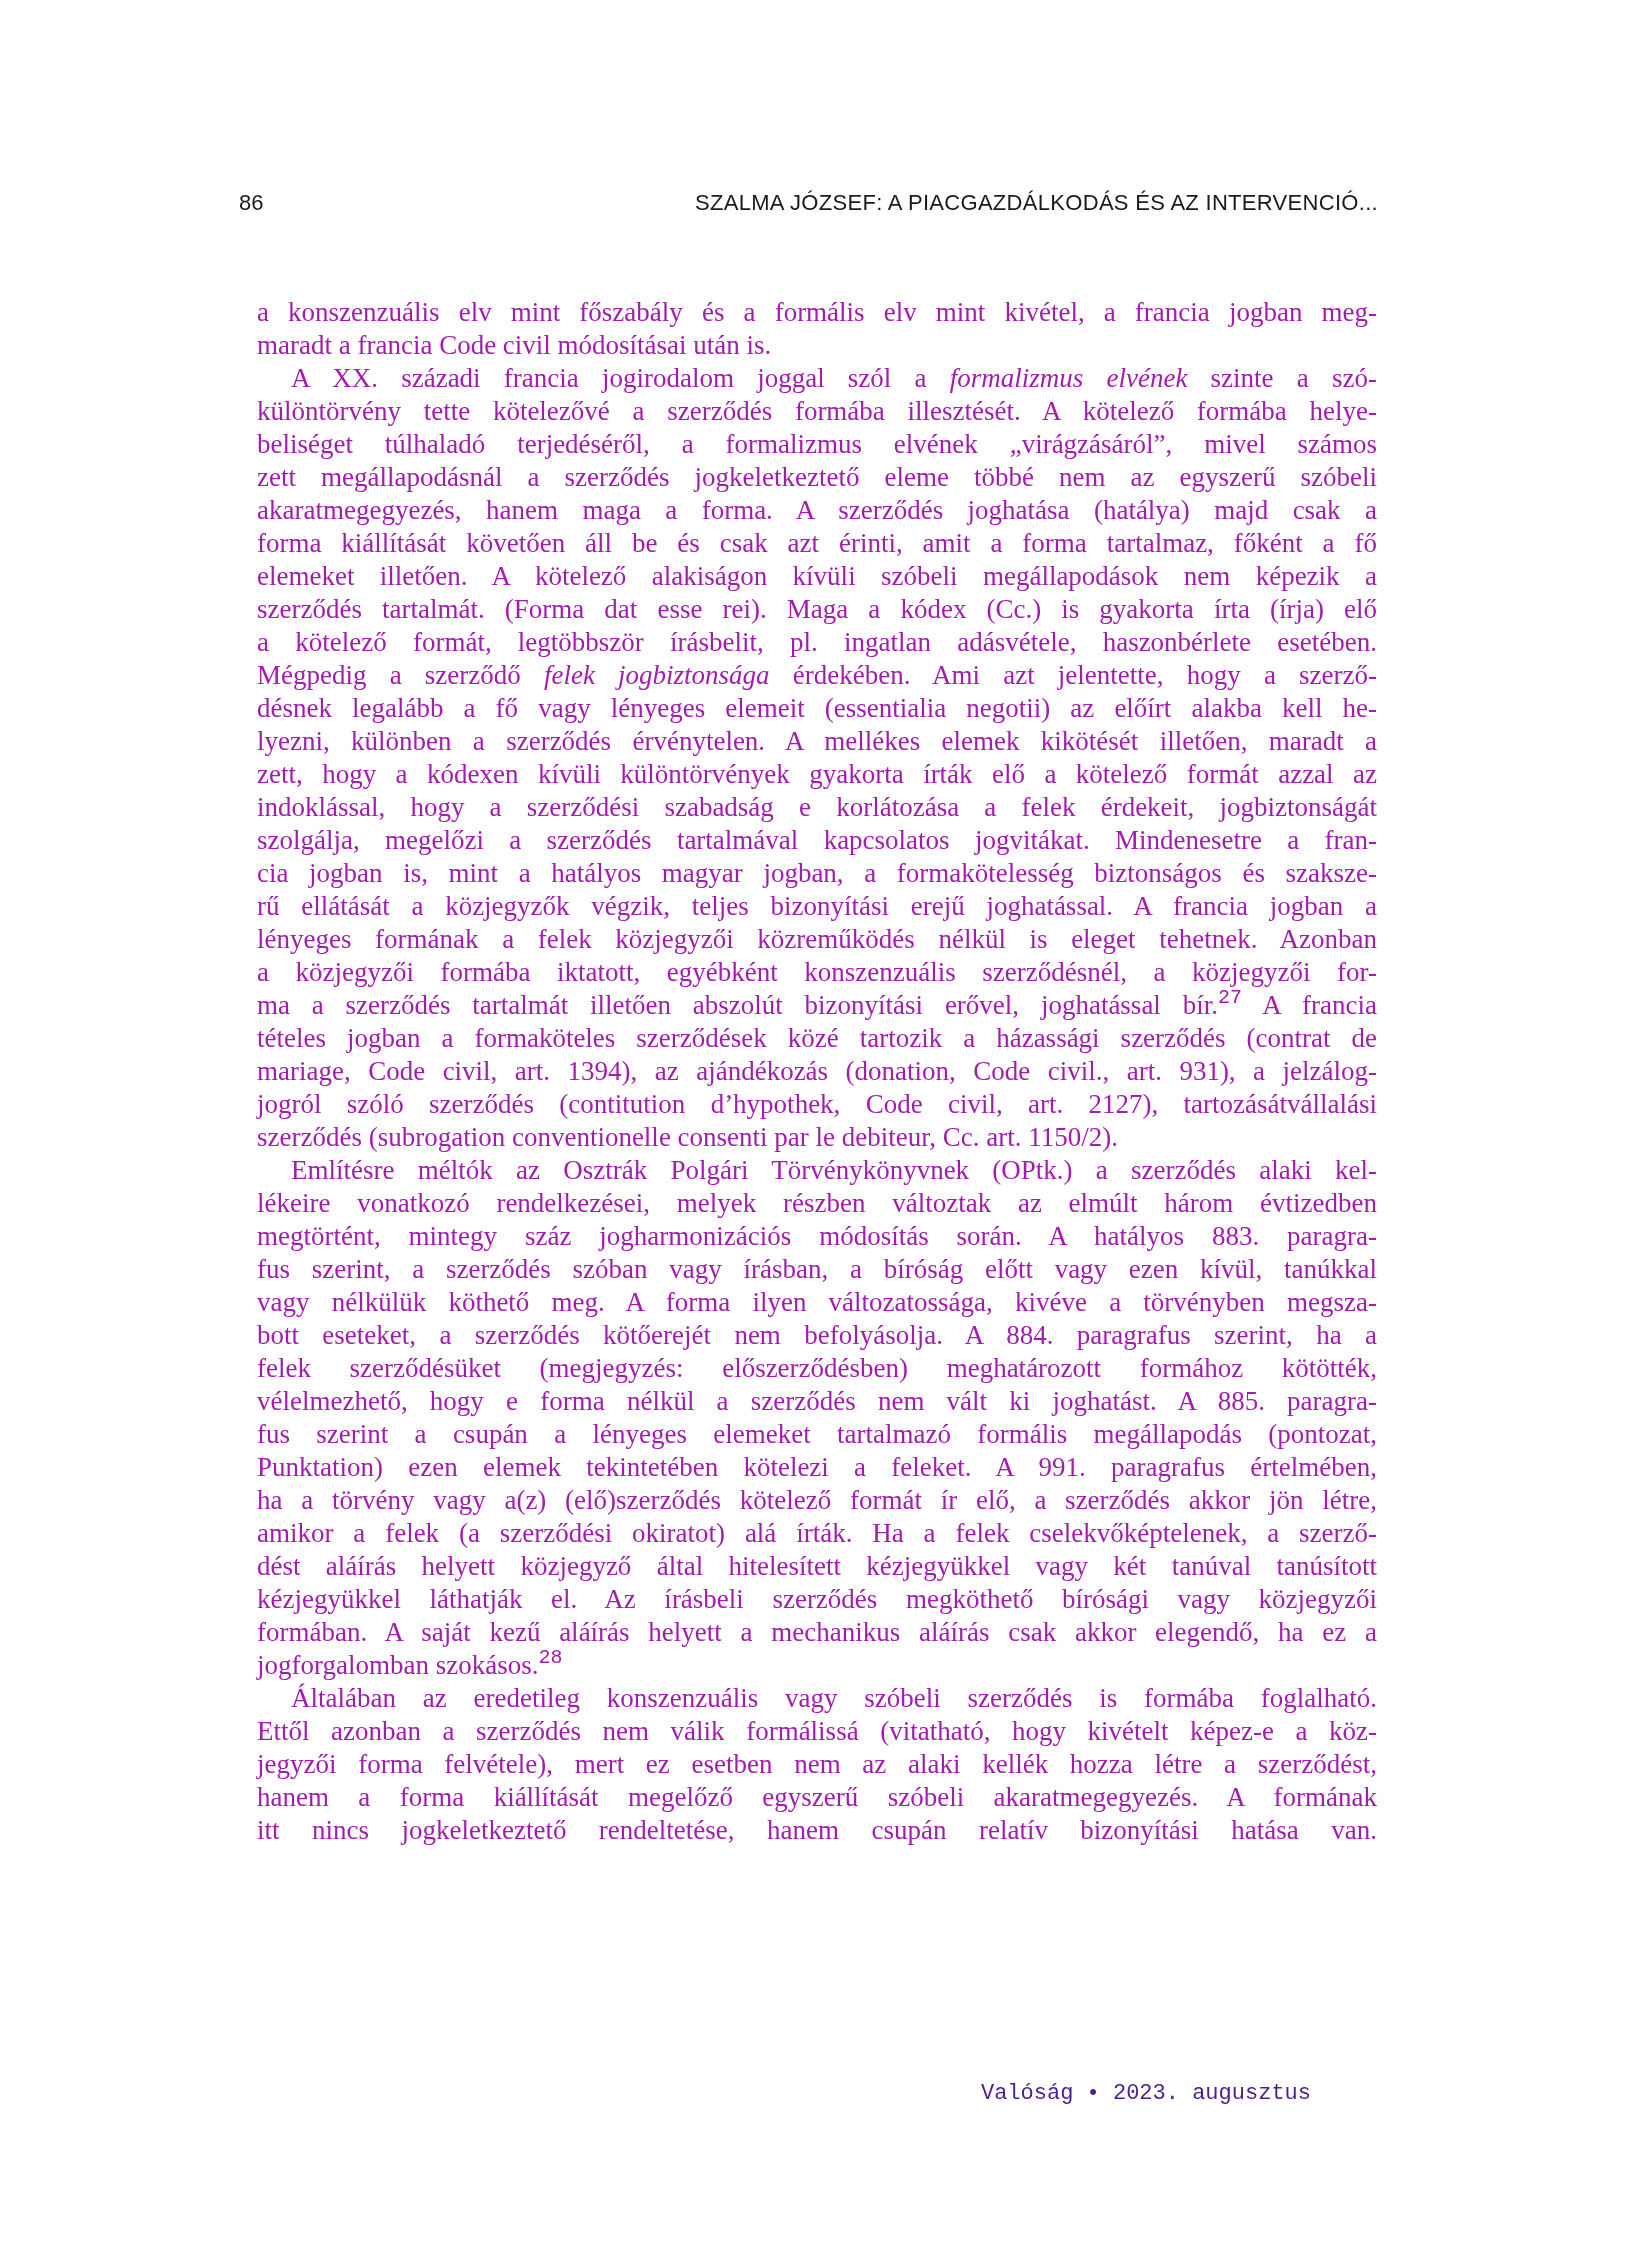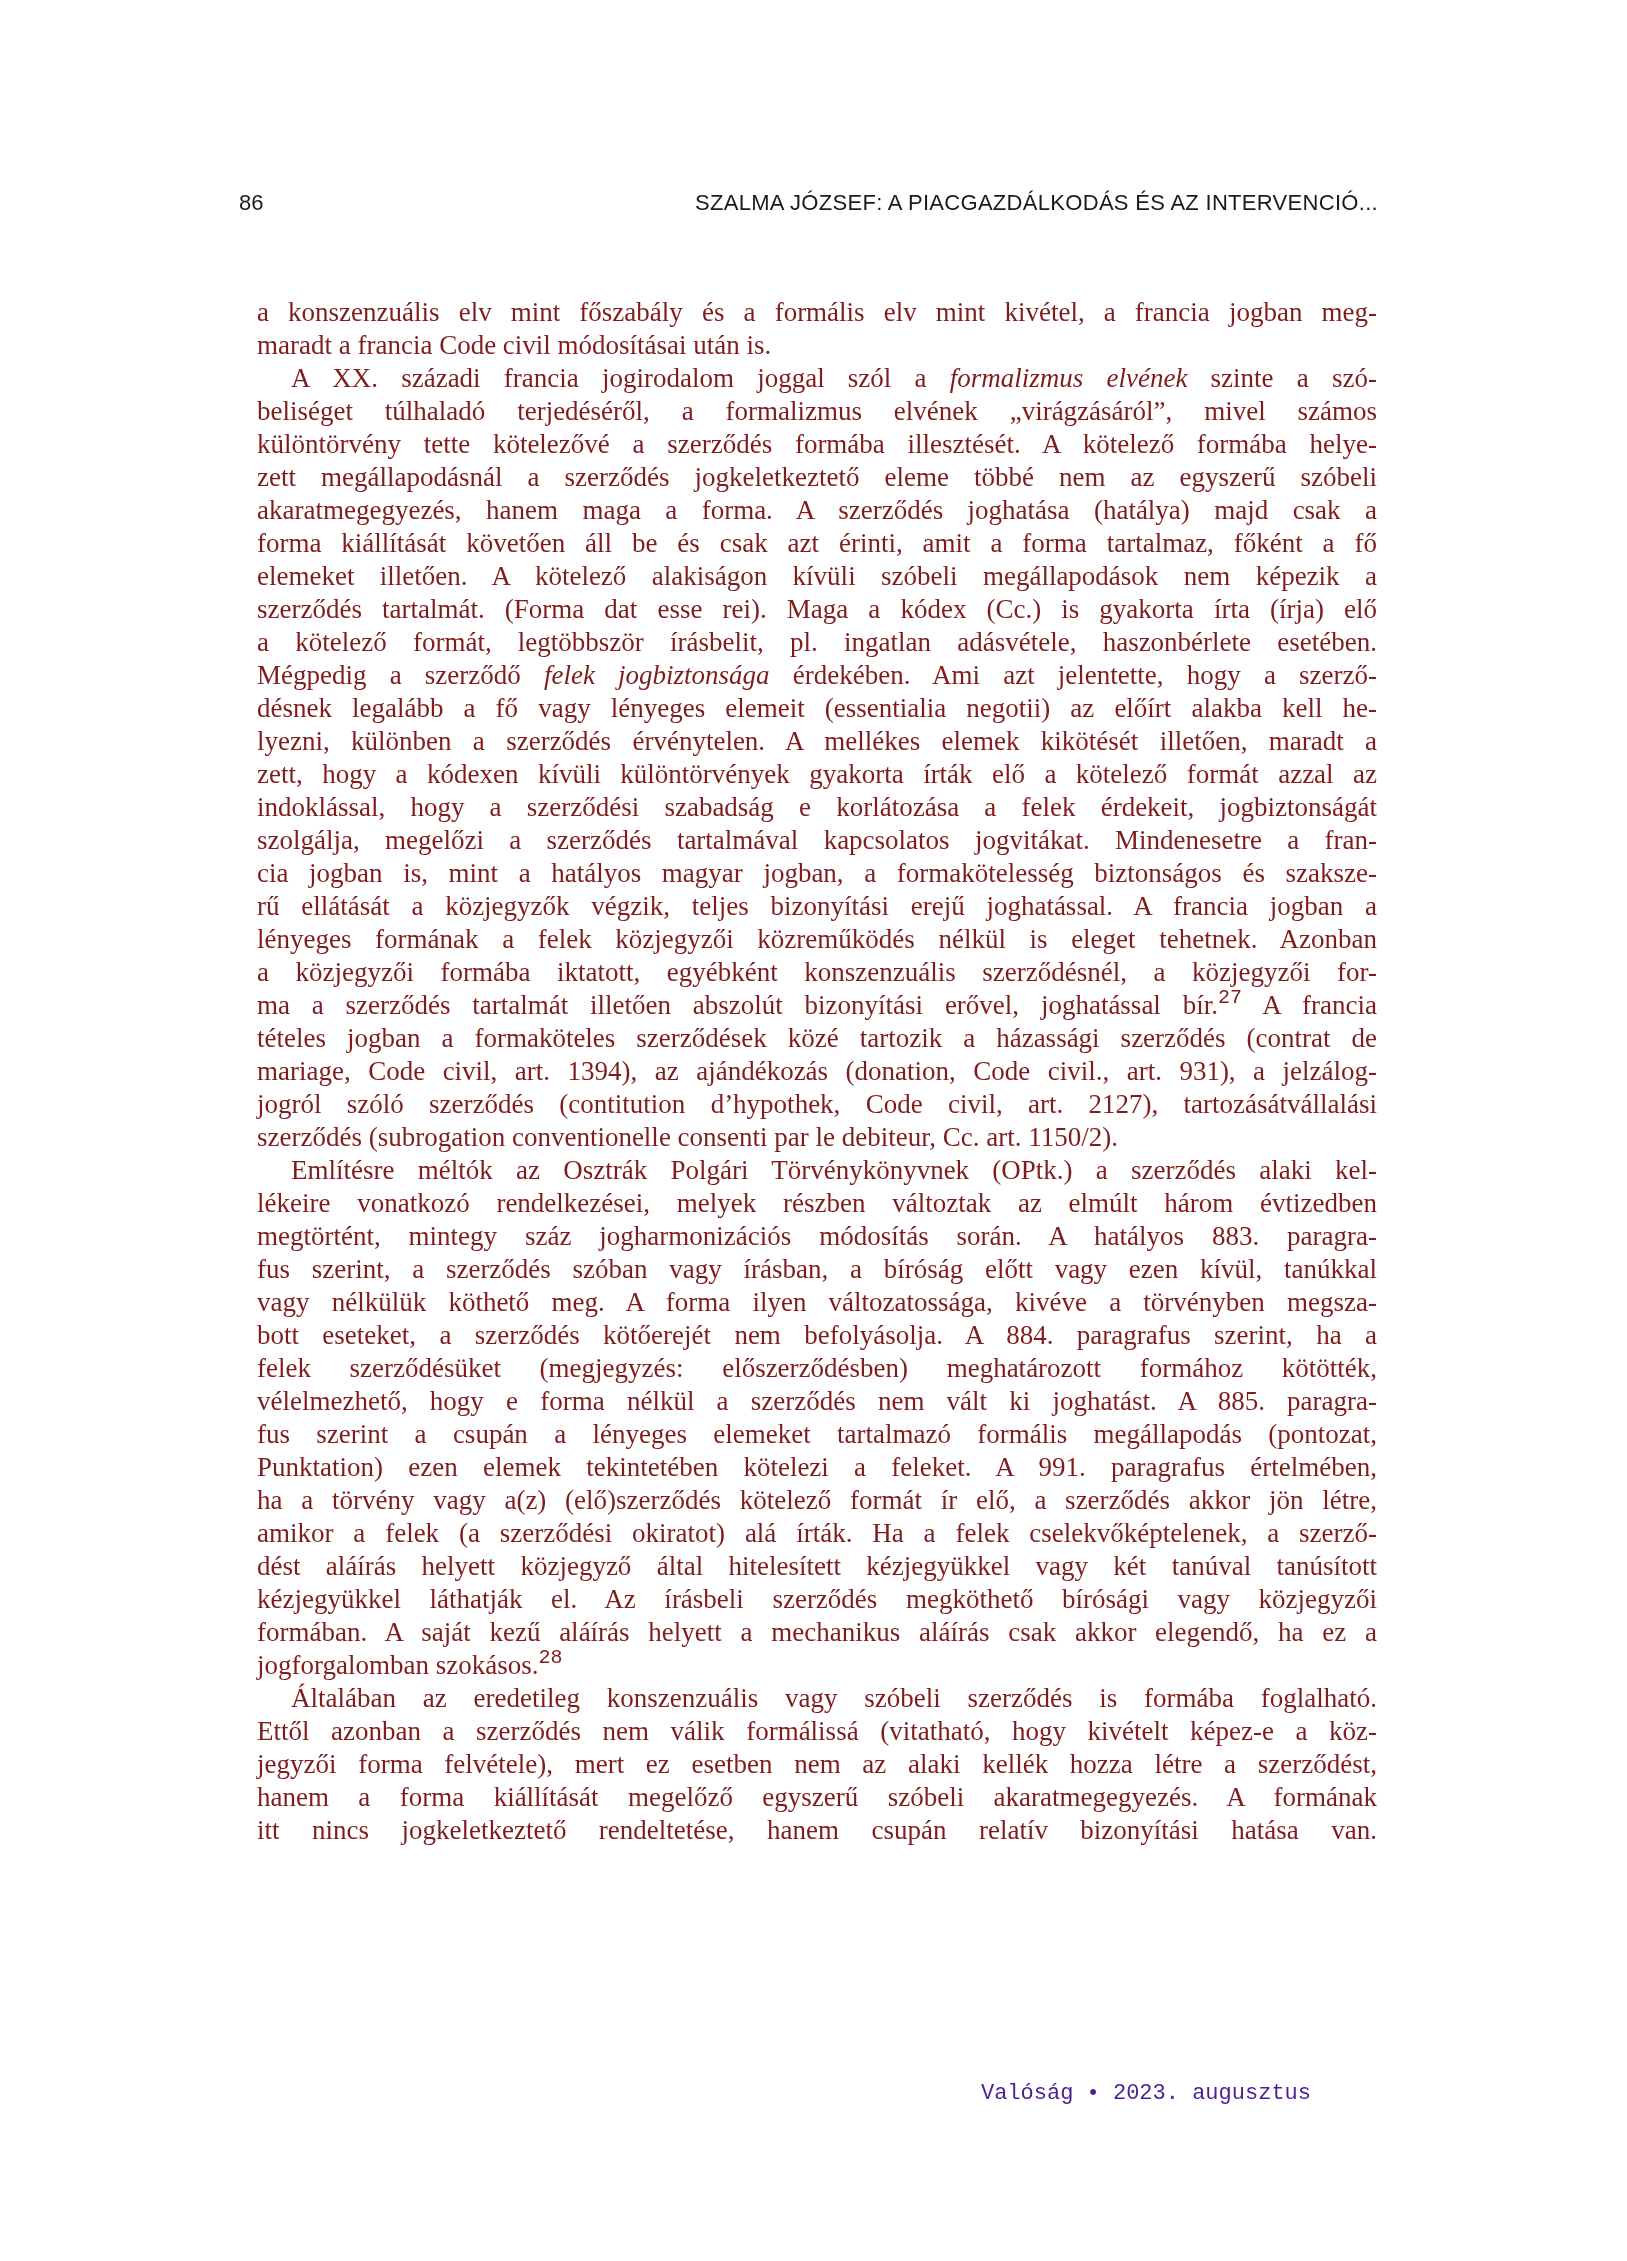--- a/index.html
+++ b/index.html
@@ -6,21 +6,21 @@
   body { width: 1628px; height: 2261px; position: relative; overflow: hidden; }
   .page { position: absolute; left: 0; top: 0; width: 1580px; height: 2261px; background: #fff; }
   .running-head {
     position: absolute; top: 190px; left: 239px; width: 1139px; height: 31px;
     font-family: "Liberation Sans", sans-serif; font-size: 22px; color: #1a1a1a;
   }
   .running-head .pgnum { position: absolute; left: 0; top: 0; }
   .running-head .title { position: absolute; right: 0; top: 0; letter-spacing: 0.3px; }
   .body-text {
     position: absolute; left: 257px; top: 296px; width: 1120px;
-    font-family: "Liberation Serif", serif; font-size: 27px; color: #7f1d1d;
+    font-family: "Liberation Serif", serif; font-size: 27px; color: #a21caf;
     line-height: 33px;
   }
   .line { display: block; height: 33px; white-space: nowrap; text-align: justify; text-align-last: justify; }
   .line.last { text-align-last: left; }
   .line.indent { padding-left: 34px; }
   .line .it { font-style: italic; }
   .line sup { font-size: 20px; vertical-align: 0; position: relative; top: -10.7px; line-height: 0; font-family: Liberation Mono, monospace; }
   .footer {
     position: absolute; top: 2081px; right: 269px;
     font-family: Liberation Mono, monospace; font-size: 22px; color: #4c1d95;
@@ -32,22 +32,22 @@
 <div class="page">
   <div class="running-head">
     <span class="pgnum">86</span>
     <span class="title">SZALMA JÓZSEF: A PIACGAZDÁLKODÁS ÉS AZ INTERVENCIÓ...</span>
   </div>
 
   <div class="body-text" id="body-text">
       <div class="line"><span>a konszenzuális elv mint főszabály és a formális elv mint kivétel, a francia jogban meg-</span></div>
       <div class="line last"><span>maradt a francia Code civil módosításai után is.</span></div>
       <div class="line indent"><span>A XX. századi francia jogirodalom joggal szól a </span><span class="it">formalizmus elvének</span><span> szinte a szó-</span></div>
+      <div class="line"><span>különtörvény tette kötelezővé a szerződés formába illesztését. A kötelező formába helye-</span></div>
       <div class="line"><span>beliséget túlhaladó terjedéséről, a formalizmus elvének „virágzásáról”, mivel számos</span></div>
-      <div class="line"><span>különtörvény tette kötelezővé a szerződés formába illesztését. A kötelező formába helye-</span></div>
       <div class="line"><span>zett megállapodásnál a szerződés jogkeletkeztető eleme többé nem az egyszerű szóbeli</span></div>
       <div class="line"><span>akaratmegegyezés, hanem maga a forma. A szerződés joghatása (hatálya) majd csak a</span></div>
       <div class="line"><span>forma kiállítását követően áll be és csak azt érinti, amit a forma tartalmaz, főként a fő</span></div>
       <div class="line"><span>elemeket illetően. A kötelező alakiságon kívüli szóbeli megállapodások nem képezik a</span></div>
       <div class="line"><span>szerződés tartalmát. (Forma dat esse rei). Maga a kódex (Cc.) is gyakorta írta (írja) elő</span></div>
       <div class="line"><span>a kötelező formát, legtöbbször írásbelit, pl. ingatlan adásvétele, haszonbérlete esetében.</span></div>
       <div class="line"><span>Mégpedig a szerződő </span><span class="it">felek jogbiztonsága</span><span> érdekében. Ami azt jelentette, hogy a szerző-</span></div>
       <div class="line"><span>désnek legalább a fő vagy lényeges elemeit (essentialia negotii) az előírt alakba kell he-</span></div>
       <div class="line"><span>lyezni, különben a szerződés érvénytelen. A mellékes elemek kikötését illetően, maradt a</span></div>
       <div class="line"><span>zett, hogy a kódexen kívüli különtörvények gyakorta írták elő a kötelező formát azzal az</span></div>

